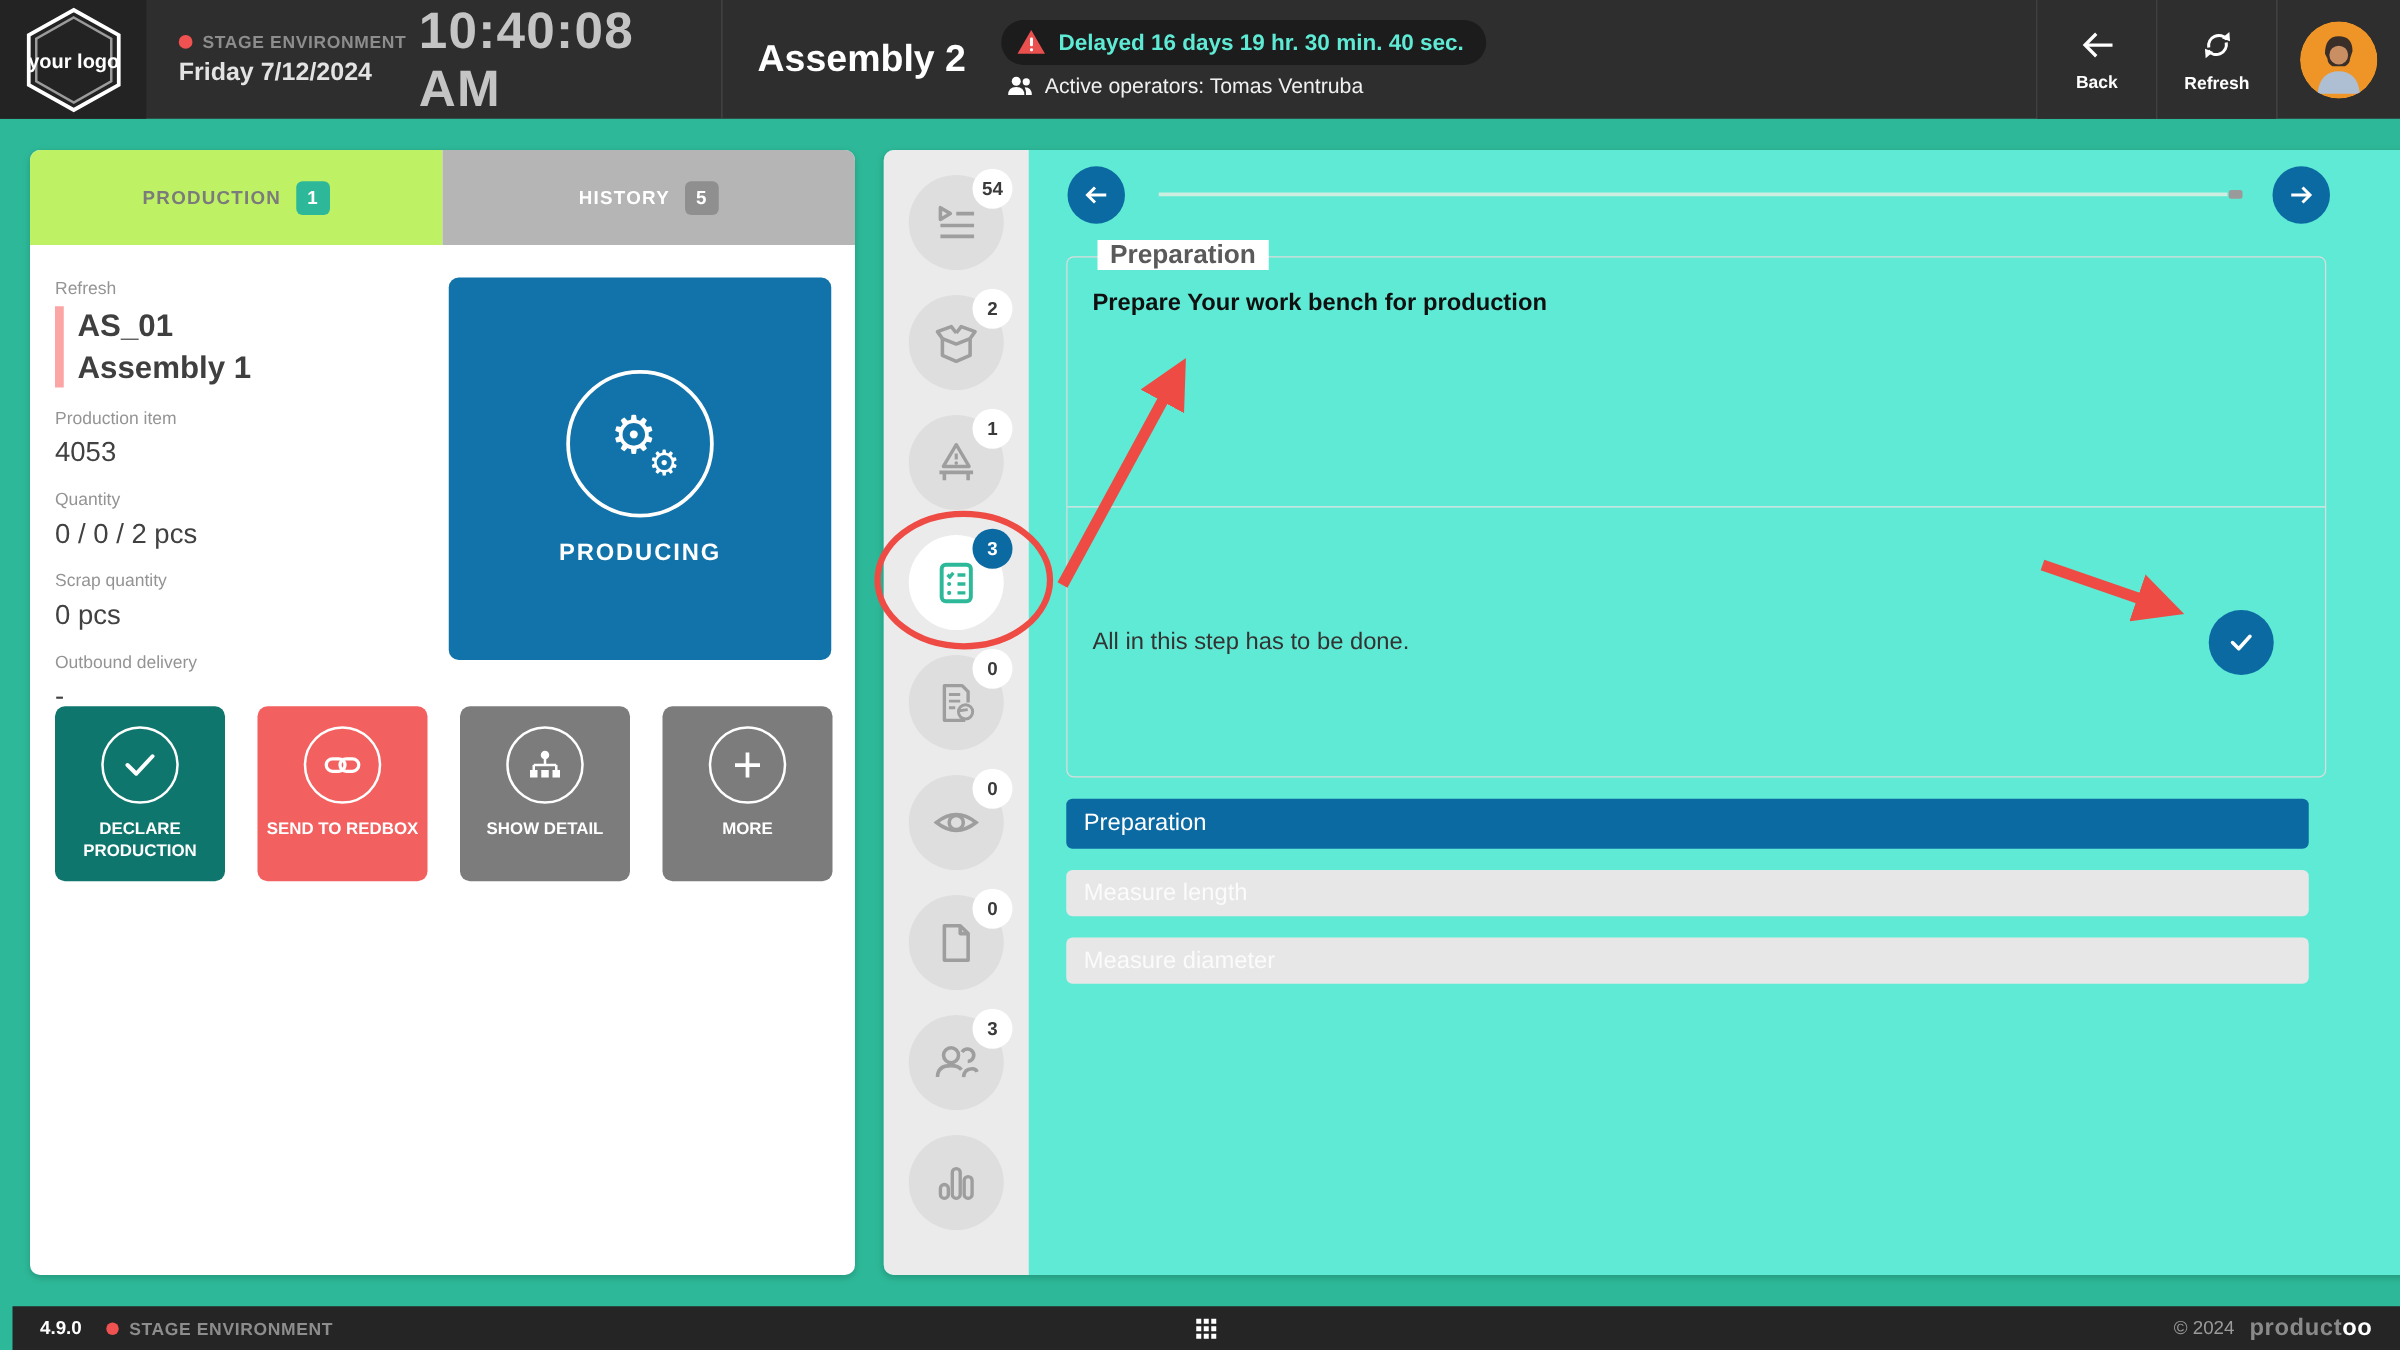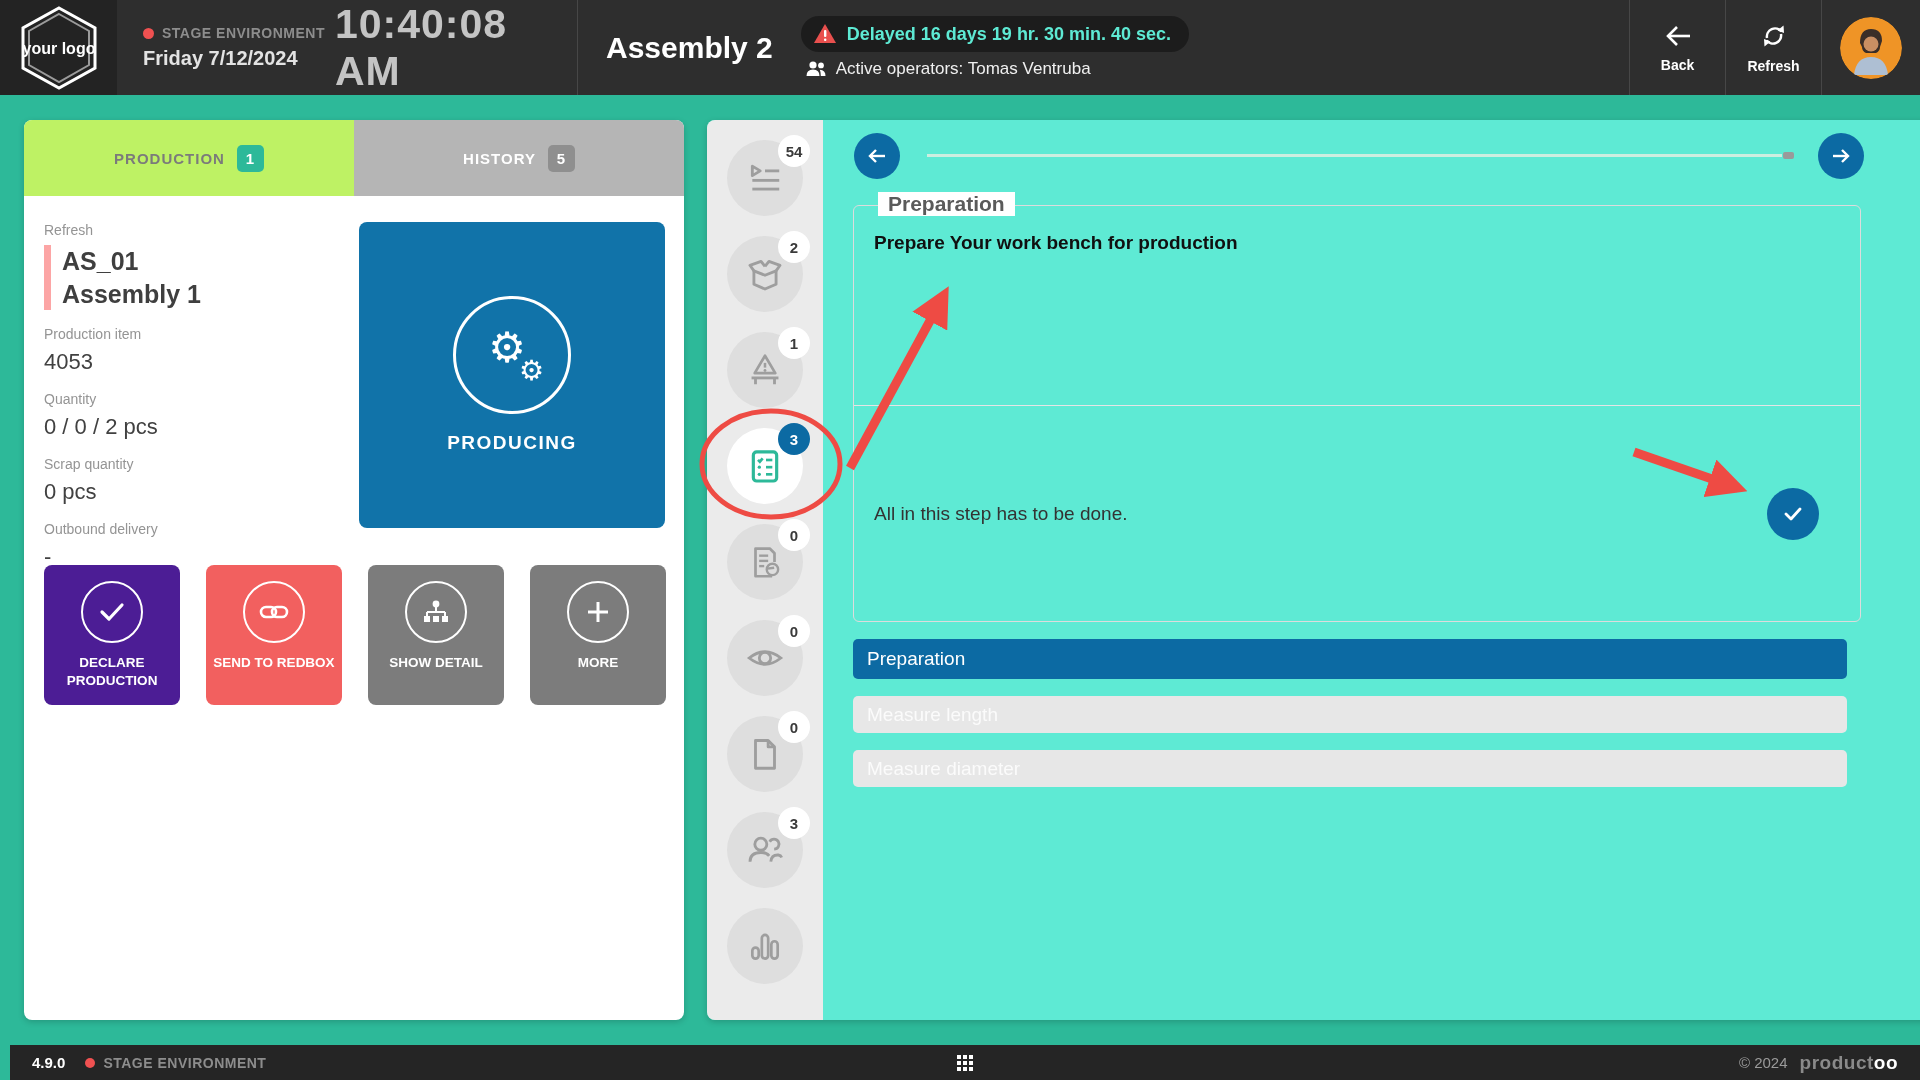--- a/index.html
+++ b/index.html
@@ -45,21 +45,21 @@
   .f-label:first-child { margin-top:8px; }
   .material-value { border-left:7px solid #fca5a5; padding-left:11px; font-size:25px; font-weight:bold; color:#3f3f3f; line-height:1.3; }
   .f-value { font-size:22px; color:#414141; }
   .producing-tile { position:absolute; left:335px; top:102px; width:306px; height:306px; background:#1173a9; border-radius:8px; display:flex; flex-direction:column; align-items:center; justify-content:center; gap:18px; cursor:pointer; }
   .tile-circle { width:118px; height:118px; border:3px solid #ffffff; border-radius:50%; display:flex; align-items:center; justify-content:center; position:relative; }
   .gear-big { font-size:42px; color:#fff; line-height:1; margin:-14px 10px 0 0; }
   .gear-small { position:absolute; font-size:28px; color:#fff; line-height:1; right:24px; bottom:26px; }
   .tile-label { font-size:19px; font-weight:bold; color:#ffffff; letter-spacing:1.5px; }
   .actions { position:absolute; left:20px; top:445px; display:flex; gap:26px; }
   .action-btn { width:136px; height:140px; border-radius:8px; border:none; cursor:pointer; display:flex; flex-direction:column; align-items:center; padding-top:16px; }
-  .action-btn.green { background:#4c1d95; }
+  .action-btn.green { background:#0f766e; }
   .action-btn.red { background:#f2605f; }
   .action-btn.gray { background:#7c7c7c; }
   .action-circle { width:62px; height:62px; border:2.5px solid #fff; border-radius:50%; display:flex; align-items:center; justify-content:center; }
   .action-label { margin-top:11px; font-size:13.5px; font-weight:bold; color:#fff; text-align:center; line-height:1.35; padding:0 6px; }
   
   .right-card { position:absolute; left:707px; top:120px; width:1251px; height:900px; background:#5eead4; border-radius:8px; box-shadow:0 2px 6px rgba(0,0,0,.18);text-decoration:underline; }
   .rail { position:absolute; left:0; top:0; bottom:0; width:116px; background:#ebebeb; border-radius:8px 0 0 8px; display:flex; flex-direction:column; align-items:center; padding-top:20px; }
   .rail-item { position:relative; width:76px; height:76px; margin-bottom:20px; border-radius:50%; background:#dedede; display:flex; align-items:center; justify-content:center; cursor:pointer; flex:none; }
   .rail-item.active { background:#ffffff; }
   .rail-badge { position:absolute; top:-5px; right:-7px; width:32px; height:32px; border-radius:50%; background:#ffffff; color:#3a3a3a; font-size:15px; font-weight:bold; display:flex; align-items:center; justify-content:center; }

